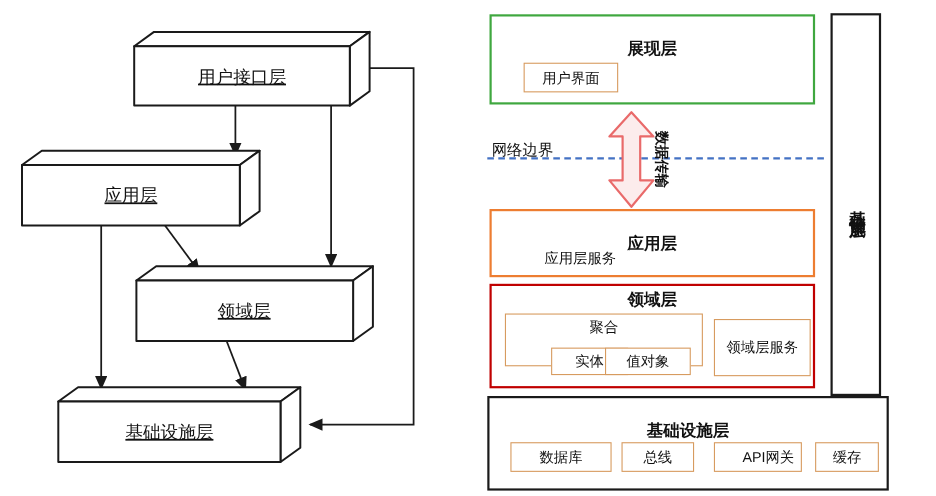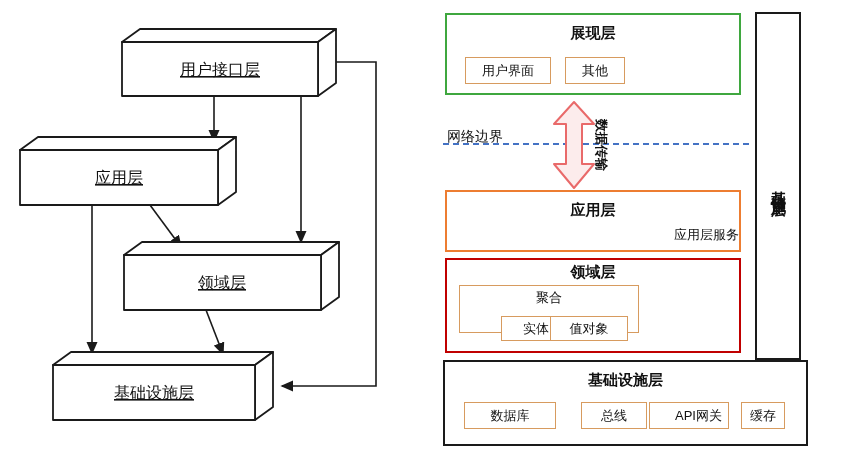--- a/index.html
+++ b/index.html
@@ -9,38 +9,38 @@
   }
 
   
   .left-svg{position:absolute;left:0;top:0;}
   .box3d polygon,.box3d rect{fill:#fff;stroke:var(--ink);stroke-width:1.8;stroke-linejoin:round;}
   .box3d text{font-size:16px;fill:#111;text-anchor:middle;text-decoration:underline;}
   .arrow{fill:none;stroke:var(--ink);stroke-width:1.6;}
 
   
   .layer{position:absolute;background:#fff;box-sizing:border-box;}
-  .layer-title{text-align:center;font-weight:bold;font-size:15px;padding-top:9px;}
+  .layer-title{text-align:center;font-weight:bold;font-size:15px;padding-top:20px;}
   .green-box{border:2px solid var(--green);}
   .orange-box{border:2px solid var(--orange);}
   .red-box{border:2px solid var(--red);}
   .black-box{border:2px solid var(--ink);}
   .chip{
     display:flex;align-items:center;justify-content:center;
     border:1px solid var(--tan);background:#fff;font-size:13px;height:27px;
     box-sizing:border-box;white-space:nowrap;
   }
-  .chips-row{position:absolute;display:flex;gap:14px;}
+  .chips-row{position:absolute;display:flex;gap:14px;margin-left:11px;}
   .chips-row .chip{padding:0 16px;}
   .net-label{position:absolute;font-size:14px;}
   .dashed-line{position:absolute;height:0;border-top:2px dashed var(--blue);}
   .transfer{position:absolute;}
   .dbl-arrow{fill:var(--arrow-fill);stroke:var(--arrow-red);stroke-width:2;stroke-linejoin:round;}
   .transfer text{font-size:13px;font-weight:bold;fill:#111;text-anchor:middle;}
-  .center-text{position:absolute;width:100%;text-align:right;font-size:13px;}
+  .center-text{position:absolute;width:100%;text-align:left;font-size:13px;padding-left:48px;}
   .inner-box{position:absolute;border:1px solid var(--tan);background:#fff;box-sizing:border-box;}
   .inner-title{text-align:center;font-size:13px;padding-top:3px;}
   .service-box{display:flex;align-items:center;justify-content:center;font-size:13px;text-align:center;}
   .side-bar{
     position:absolute;border:2px solid var(--ink);background:#fff;box-sizing:border-box;
     display:flex;align-items:center;justify-content:center;
   }
   .side-bar .vtext{
     writing-mode:vertical-rl;text-orientation:upright;
     font-weight:bold;font-size:15px;letter-spacing:3px;
@@ -91,21 +91,20 @@
       <polygon points="255,365 273,352 273,407 255,420"></polygon>
       <rect x="53" y="365" width="202" height="55"></rect>
       <text x="154" y="398">基础设施层</text>
     </g>
   </svg>
 
   <div class="layer green-box" style="left:445px;top:13px;width:296px;height:82px;">
     <div class="layer-title">展现层</div>
     <div class="chips-row" style="left:18px;top:42px;">
       <span class="chip">用户界面</span>
-      <span class="chip">其他</span>
     </div>
   </div>
 
   <div class="net-label" style="left:447px;top:128px;">网络边界</div>
   <div class="dashed-line" style="left:443px;top:143px;width:306px;"></div>
 
   <svg class="transfer" style="left:540px;top:100px;" width="80" height="92" viewBox="0 0 80 92">
     <polygon class="dbl-arrow" points="34,2 14,24 26,24 26,64 14,64 34,88 54,64 42,64 42,24 54,24"></polygon>
     <text x="57" y="45" transform="rotate(90 57 45)">数据传输</text>
   </svg>
@@ -117,27 +116,28 @@
 
   <div class="layer red-box" style="left:445px;top:258px;width:296px;height:95px;">
     <div class="layer-title" style="padding-top:3px;">领域层</div>
 
     <div class="inner-box" style="left:12px;top:25px;width:180px;height:48px;">
       <div class="inner-title">聚合</div>
       <span class="chip" style="position:absolute;left:8px;top:30px;width:70px;height:25px;margin-left:33px;">实体</span>
       <span class="chip" style="position:absolute;left:90px;top:30px;width:78px;height:25px;text-align:center;">值对象</span>
     </div>
 
+    <div class="inner-box service-box" style="left:202px;top:30px;width:88px;height:52px;">领域层服务</div>
   </div>
 
   <div class="layer black-box" style="left:443px;top:360px;width:365px;height:86px;">
     <div class="layer-title">基础设施层</div>
     <span class="chip" style="position:absolute;left:19px;top:40px;width:92px;">数据库</span>
-    <span class="chip" style="position:absolute;left:136px;top:40px;width:66px;">总线</span>
+    <span class="chip" style="position:absolute;left:120px;top:40px;width:66px;">总线</span>
     <span class="chip" style="position:absolute;left:204px;top:40px;width:80px;padding-left:19px;">API网关</span>
-    <span class="chip" style="position:absolute;left:296px;top:40px;width:44px;">缓存</span>
+    <span class="chip" style="position:absolute;left:296px;top:40px;width:58px;">缓存</span>
   </div>
 
   <div class="side-bar" style="left:755px;top:12px;width:46px;height:348px;">
     <span class="vtext">基础设施层</span>
   </div>
 
 </div>
 
 </body></html>

